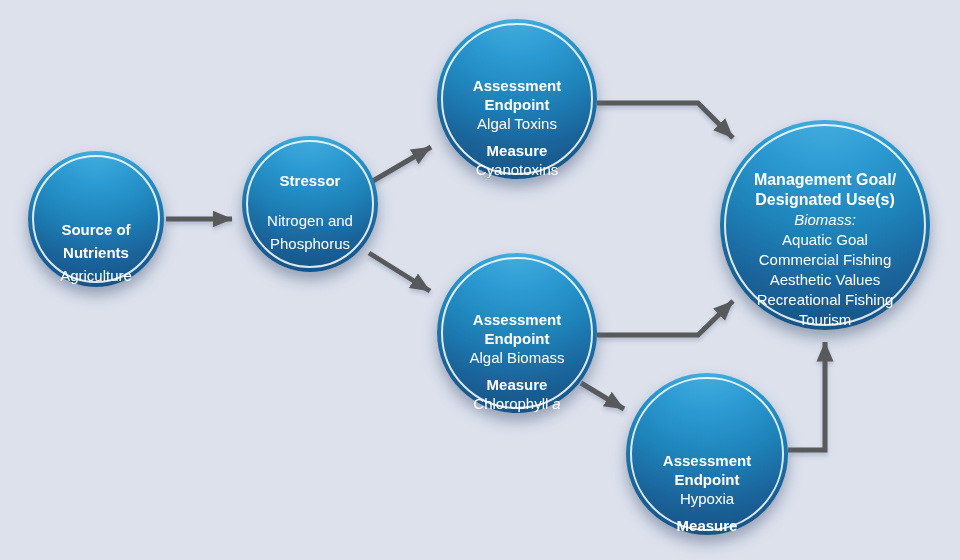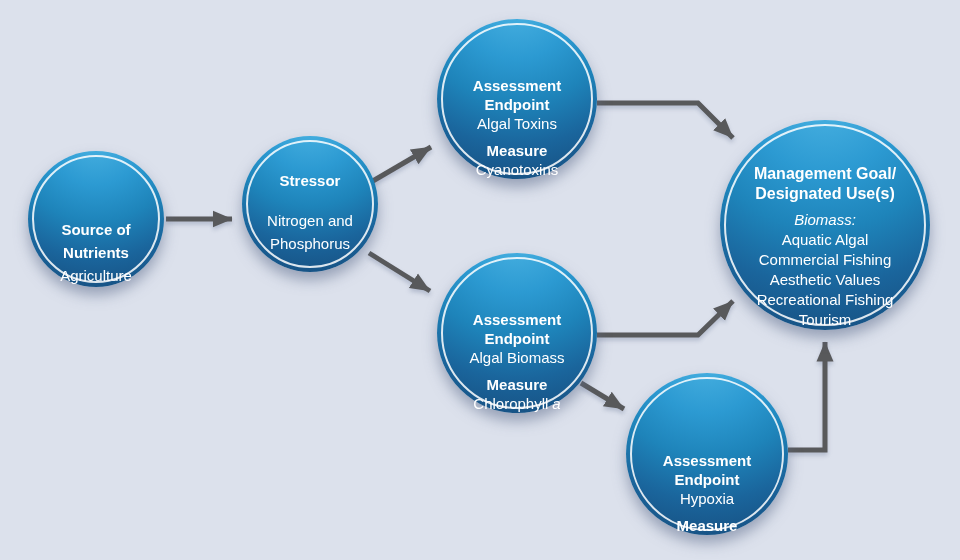--- a/index.html
+++ b/index.html
@@ -44,21 +44,21 @@
   .chl-suffix { font-style:italic; margin-left:4px; }
 
   
   #node-source     { left:28px;  top:151px; width:136px; height:136px; }
   #node-stressor   { left:242px; top:136px; width:136px; height:136px; }
   #node-toxins     { left:437px; top:19px;  width:160px; height:160px; }
   #node-biomass    { left:437px; top:253px; width:160px; height:160px; }
   #node-hypoxia    { left:626px; top:373px; width:162px; height:162px; }
   #node-management { left:720px; top:120px; width:210px; height:210px;
                      font-size:15px; line-height:20px; }
-  #node-management .heading { font-size:16px; line-height:20px; width:180px; margin:6px auto; }
+  #node-management .heading { font-size:16px; line-height:20px; width:180px; margin:0 auto; }
   #node-source .heading, #node-stressor .heading { width:100px; margin:0 auto; }
   #node-stressor .body { width:112px; margin:17px auto; }
   #node-toxins .heading, #node-biomass .heading, #node-hypoxia .heading { width:120px; margin:0 auto; }
 </style>
 </head>
 <body>
 
 <div id="canvas">
 
   <svg id="arrow-layer" viewBox="0 0 960 560" xmlns="http://www.w3.org/2000/svg">
@@ -110,20 +110,20 @@
     <span class="heading line">Assessment Endpoint</span>
     <span class="line">Hypoxia</span>
     <div class="measure-block">
       <span class="heading line">Measure</span>
     </div>
   </div>
 
   <div class="node" id="node-management">
     <span class="heading line">Management Goal/ Designated Use(s)</span>
     <span class="line italic">Biomass:</span>
-    <span class="line">Aquatic Algal</span>
+    <span class="line">Aquatic Goal</span>
     <span class="line">Commercial Fishing</span>
     <span class="line">Aesthetic Values</span>
     <span class="line">Recreational Fishing</span>
     <span class="line">Tourism</span>
   </div>
 
 </div>
 
 </body></html>

